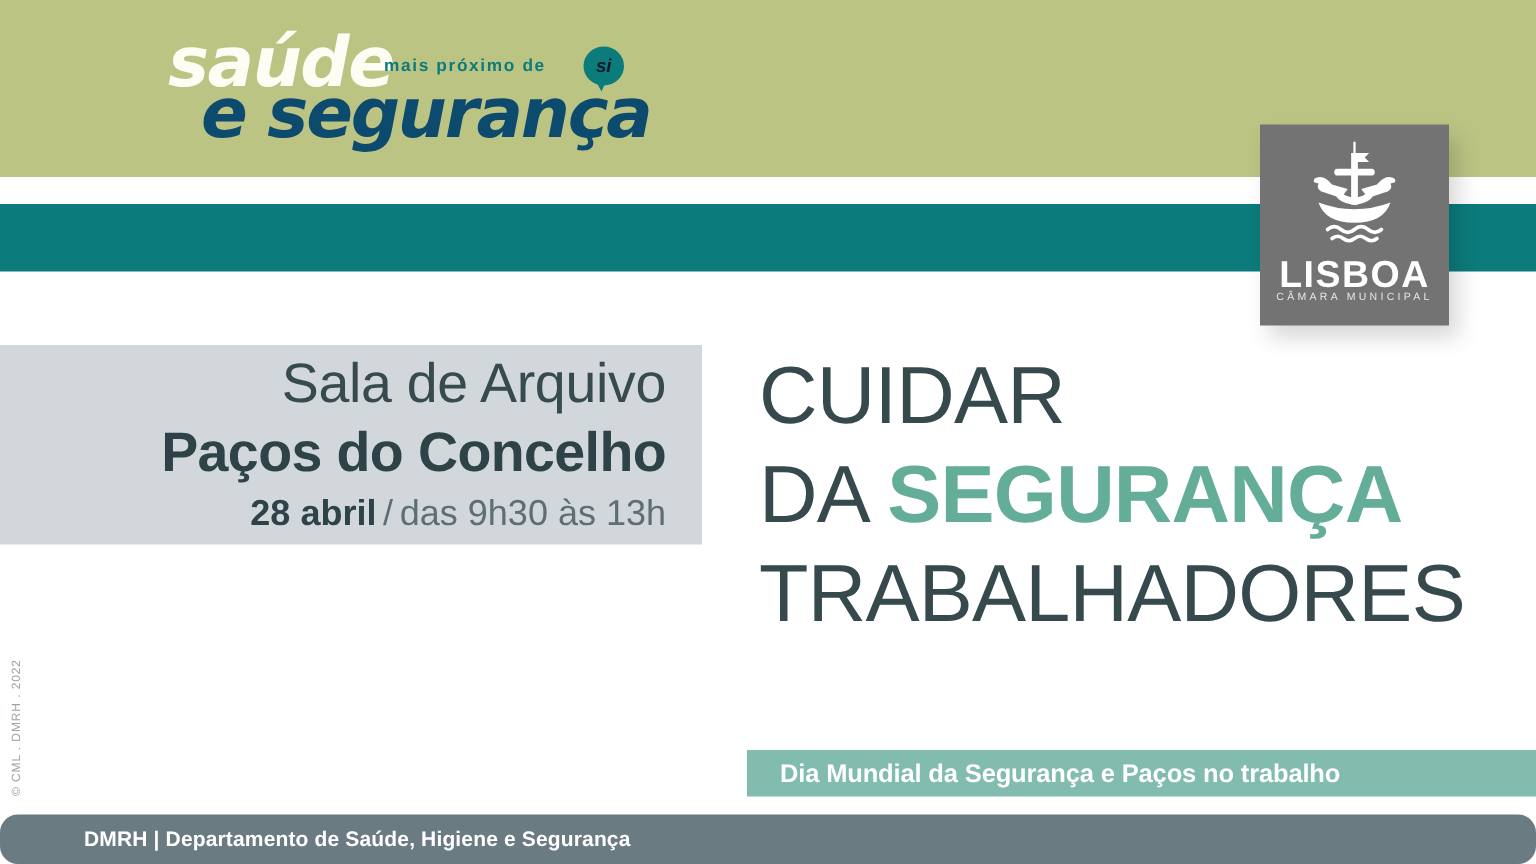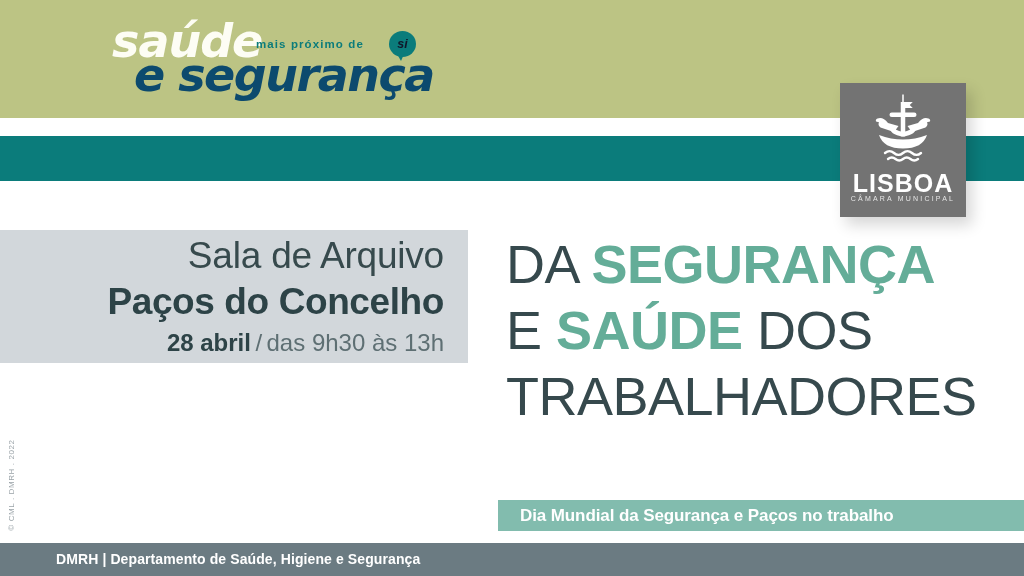--- a/index.html
+++ b/index.html
@@ -131,20 +131,21 @@
   .subbanner span{
     position:absolute;left:22px;top:0;line-height:31px;
     font-size:17px;font-weight:700;color:#ffffff;
     letter-spacing:-.1px;white-space:nowrap;
   }
 
   
   .footerbar{
     position:absolute;left:0;top:543px;width:1024px;height:33px;
     background:#6b7b82;
+    border-radius:12px;
   }
   .footerbar span{
     position:absolute;left:56px;top:0;line-height:33px;
     font-size:14px;font-weight:700;color:#ffffff;
     letter-spacing:.1px;white-space:nowrap;
   }
 
   
   .credit{
     position:absolute;left:2px;top:430px;
@@ -206,22 +207,22 @@
     <div class="line1">Sala de Arquivo</div>
     <div class="line2">Paços do Concelho</div>
     <div class="line3">
       <span class="d">28 abril</span>
       <span class="sep">/</span>
       <span class="t">das 9h30 às 13h</span>
     </div>
   </div>
 
   <div class="headline">
+    <div><span>CUIDAR</span></div>
     <div><span>DA </span><b>SEGURANÇA</b></div>
-    <div><span>E </span><b>SAÚDE</b><span> DOS</span></div>
     <div><span>TRABALHADORES</span></div>
   </div>
 
   <div class="subbanner">
     <span>Dia Mundial da Segurança e Paços no trabalho</span>
   </div>
 
   <div class="footerbar">
     <span>DMRH | Departamento de Saúde, Higiene e Segurança</span>
   </div>

